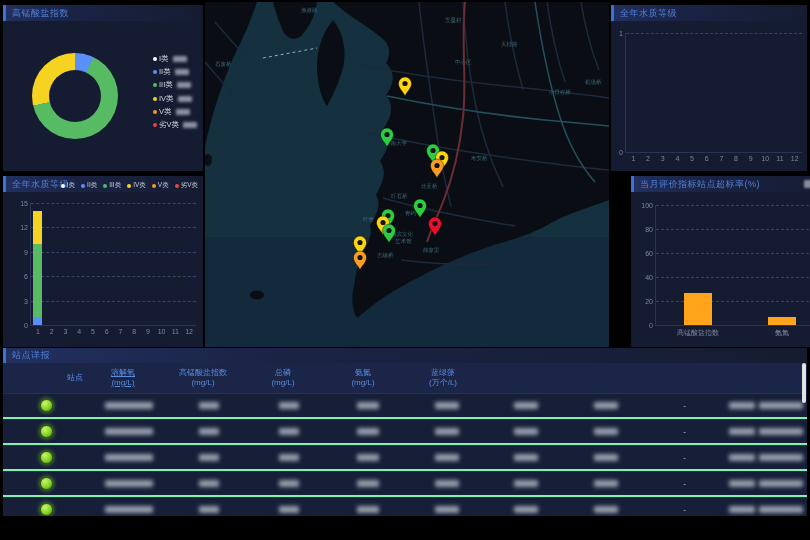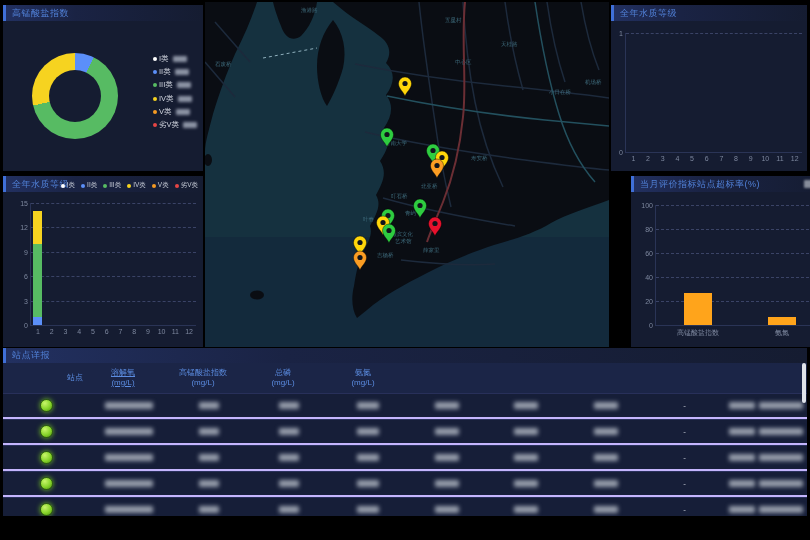--- a/index.html
+++ b/index.html
@@ -25,21 +25,21 @@
                 border-radius:50%;background:#151c31;}
   .donut-legend{position:absolute;left:150px;top:47px;}
   .dl-item{display:flex;align-items:center;height:13.3px;font-size:7.5px;color:#d0d4de;}
   .dl-blur{width:14px;height:6px;background:#8c93a4;filter:blur(1.5px);margin-left:4px;border-radius:1px;}
   .mosaic{position:absolute;right:6px;top:4px;width:17px;height:8px;background:#9aa0ac;
           filter:blur(1px);opacity:.85;border-radius:1px;}
   #map{position:absolute;left:205px;top:2px;width:404px;height:345px;background:#15313f;}
   #map svg{display:block;}
   .map-label{font-size:5.5px;fill:#3e6b7c;}
   
-  #table-sec{position:absolute;left:3px;top:348px;width:804px;height:168px;background:#c4b5fd;}
+  #table-sec{position:absolute;left:3px;top:348px;width:804px;height:168px;background:#86efac;}
   .thead{position:absolute;left:0;top:15px;width:100%;height:30px;display:flex;background:#1b2547;}
   .th{display:flex;flex-direction:column;align-items:center;justify-content:center;gap:1px;
       font-size:8px;color:#5b8ce0;line-height:1.1;}
   .tbody{position:absolute;left:0;top:45px;width:100%;height:123px;overflow:hidden;}
   .trow{display:flex;align-items:center;height:23px;background:#161e38;border-top:1px solid #28305a;
         margin-bottom:2px;}
   .td{display:flex;align-items:center;justify-content:center;}
   .status-dot{width:11px;height:11px;border-radius:50%;
       background:radial-gradient(circle at 35% 30%,#c8f56a,#86d32a 55%,#4c8c12);
       border:1px solid #356a0c;box-shadow:0 0 5px rgba(126,211,33,.85);}
@@ -330,20 +330,24 @@
           <div>(mg/L)</div>
         </div>
         <div class="th" style="width: 80px;">
           <div>总磷</div>
           <div>(mg/L)</div>
         </div>
         <div class="th" style="width: 80px;">
           <div>氨氮</div>
           <div>(mg/L)</div>
         </div>
+        <div class="th" style="width: 80px;">
+          <div>蓝绿藻</div>
+          <div>(万个/L)</div>
+        </div>
       </div>
     <div class="tbody" id="tbody">
         <div class="trow">
           <div class="td" style="width: 88px;">
             <span class="status-dot"></span>
           </div>
           <div class="td" style="width: 80px;">
             <span class="cell-blur" style="width: 48px;"></span>
           </div>
           <div class="td" style="width: 82px;">

